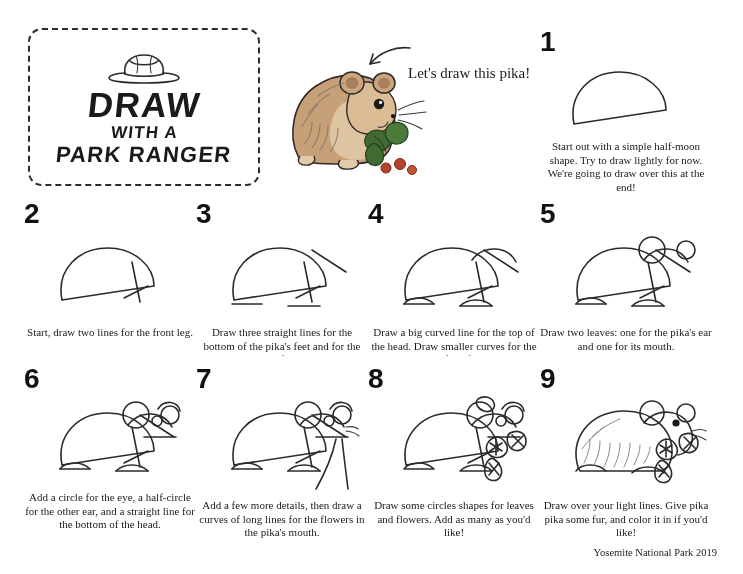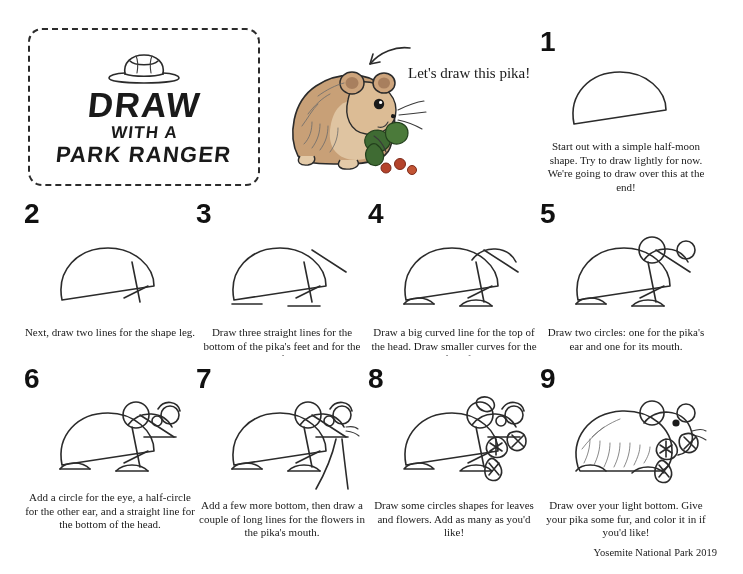--- a/index.html
+++ b/index.html
@@ -234,21 +234,21 @@
 
   <div class="step cellw col1 row2">
     <div class="step-num">2</div>
     <div class="step-art">
       <svg width="172" height="92" viewBox="0 0 172 92">
         <path class="ln" d="M38 72 C32 42, 54 20, 84 20 C110 20, 130 38, 130 58 L38 72 Z" fill="none"></path>
         <path class="ln" d="M108 34 L116 74"></path>
         <path class="ln" d="M100 70 L124 58"></path>
       </svg>
     </div>
-    <div class="step-cap">Next, draw two lines for the shape leg.</div>
+    <div class="step-cap">Start, draw two lines for the front leg.</div>
   </div>
 
   <div class="step cellw col2 row2">
     <div class="step-num">3</div>
     <div class="step-art">
       <svg width="172" height="92" viewBox="0 0 172 92">
         <path class="ln" d="M38 72 C32 42, 54 20, 84 20 C110 20, 130 38, 130 58 L38 72 Z" fill="none"></path>
         <path class="ln" d="M108 34 L116 74"></path>
         <path class="ln" d="M100 70 L124 58"></path>
         <path class="ln" d="M36 76 L66 76"></path>
@@ -287,21 +287,21 @@
         <path class="ln" d="M36 76 L66 76"></path>
         <path class="ln" d="M92 78 L124 78"></path>
         <path class="ln" d="M116 22 L150 44"></path>
         <path class="ln" d="M104 32 C116 16, 140 18, 148 34"></path>
         <path class="ln" d="M36 76 C42 68, 58 68, 66 76"></path>
         <path class="ln" d="M92 78 C100 70, 116 70, 124 78"></path>
         <circle class="ln" cx="112" cy="22" r="13"></circle>
         <circle class="ln" cx="146" cy="22" r="9"></circle>
       </svg>
     </div>
-    <div class="step-cap clip">Draw two circles: one for the pika's ear and one for its mouth.</div>
+    <div class="step-cap clip">Draw two leaves: one for the pika's ear and one for its mouth.</div>
   </div>
 
   <div class="step cellw col1 row3">
     <div class="step-num">6</div>
     <div class="step-art">
       <svg width="172" height="92" viewBox="0 0 172 92">
         <path class="ln" d="M38 72 C32 42, 54 20, 84 20 C110 20, 130 38, 130 58 L38 72 Z" fill="none"></path>
         <path class="ln" d="M108 34 L116 74"></path>
         <path class="ln" d="M100 70 L124 58"></path>
         <path class="ln" d="M36 76 L66 76"></path>
@@ -337,21 +337,21 @@
         <circle class="ln" cx="146" cy="22" r="9"></circle>
         <path class="ln" d="M134 16 C140 6, 154 8, 156 18"></path>
         <circle class="ln" cx="133" cy="28" r="5"></circle>
         <path class="ln" d="M120 44 L152 44"></path>
         <path class="ln-thin" d="M150 34 C156 33, 160 34, 162 36"></path>
         <path class="ln-thin" d="M150 38 C157 39, 161 41, 163 43"></path>
         <path class="ln" d="M140 46 C136 64, 128 82, 120 96"></path>
         <path class="ln" d="M146 46 C148 64, 150 80, 152 96"></path>
       </svg>
     </div>
-    <div class="step-cap">Add a few more bottom, then draw a couple of long lines for the flowers in the pika's mouth.</div>
+    <div class="step-cap">Add a few more details, then draw a curves of long lines for the flowers in the pika's mouth.</div>
   </div>
 
   <div class="step cellw col3 row3">
     <div class="step-num">8</div>
     <div class="step-art">
       <svg width="172" height="100" viewBox="0 0 172 100">
         <path class="ln" d="M38 72 C32 42, 54 20, 84 20 C110 20, 130 38, 130 58 L38 72 Z" fill="none"></path>
         <path class="ln" d="M108 34 L116 74"></path>
         <path class="ln" d="M100 70 L124 58"></path>
         <path class="ln" d="M36 76 C42 68, 58 68, 66 76 L36 76 Z"></path>
@@ -401,18 +401,18 @@
         <path class="fur" d="M104 70 C108 64, 110 58, 110 54"></path>
 
         <path class="ln" d="M126 46 C118 48, 114 56, 118 62 C122 68, 132 68, 136 62 C140 56, 134 46, 126 46 Z"></path>
         <path class="ln" d="M126 48 L126 64 M120 52 L132 60 M132 52 L120 60"></path>
         <path class="ln" d="M142 42 C150 38, 158 42, 158 50 C158 58, 150 62, 144 58 C138 54, 138 45, 142 42 Z"></path>
         <path class="ln" d="M144 44 L156 56 M156 44 L144 56"></path>
         <path class="ln" d="M124 68 C130 72, 134 80, 130 86 C126 92, 116 90, 115 82 C114 74, 119 65, 124 68 Z"></path>
         <path class="ln" d="M119 72 L129 84 M129 72 L119 84"></path>
       </svg>
     </div>
-    <div class="step-cap">Draw over your light bottom. Give your pika some fur, and color it in if you'd like!</div>
+    <div class="step-cap">Draw over your light lines. Give pika pika some fur, and color it in if you'd like!</div>
   </div>
 
   <div class="footer">Yosemite National Park 2019</div>
 
 </div>
 
 </body></html>

